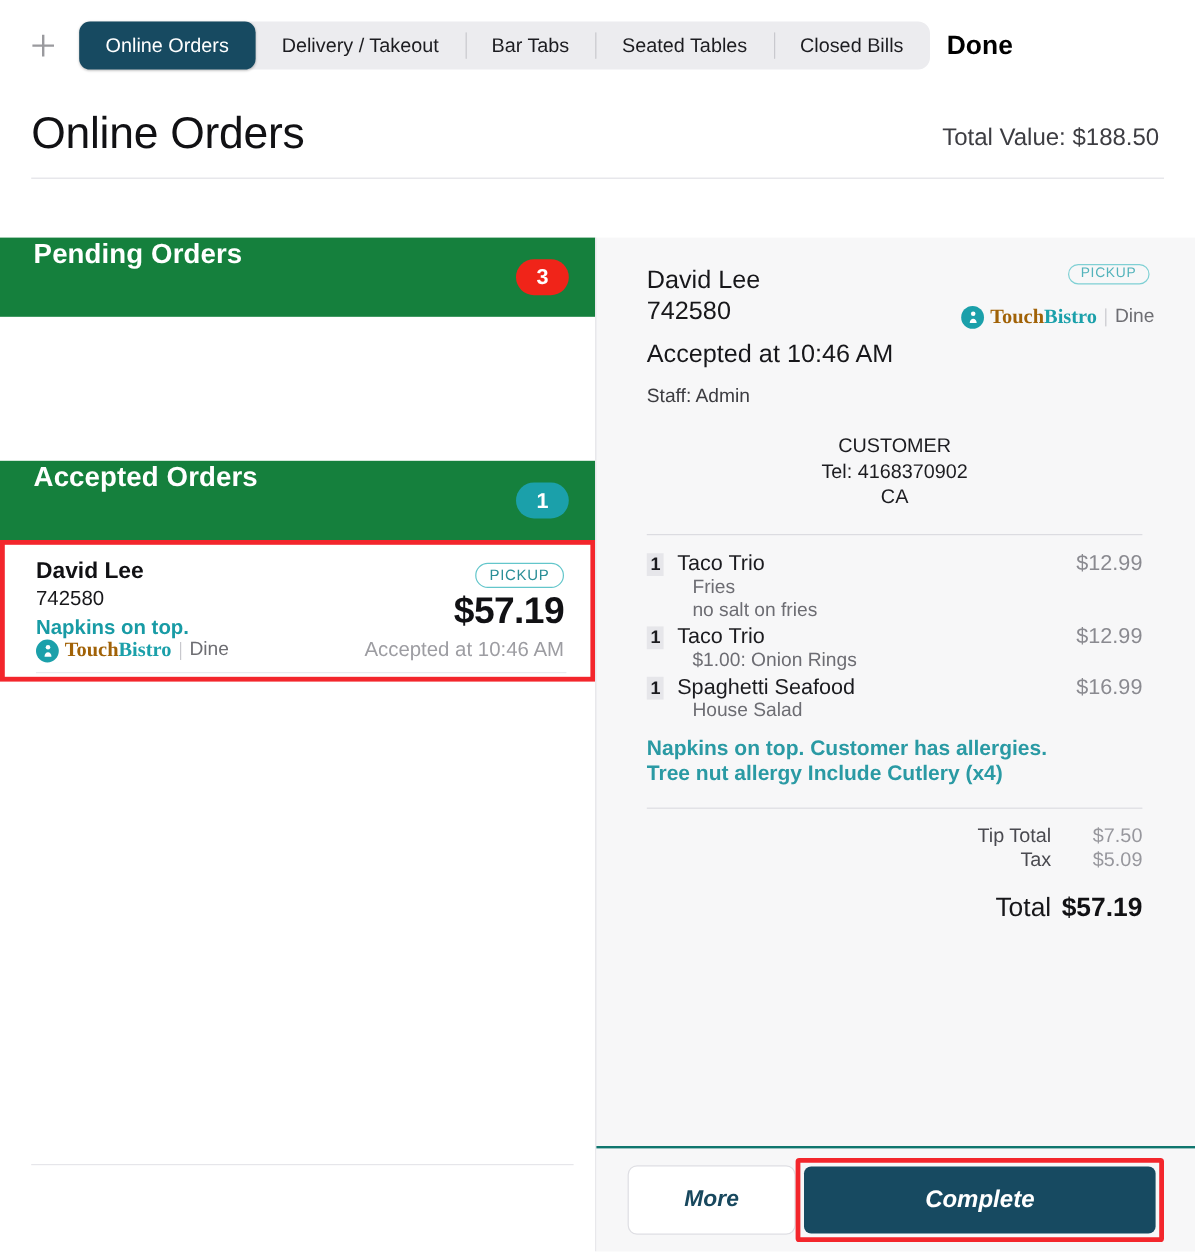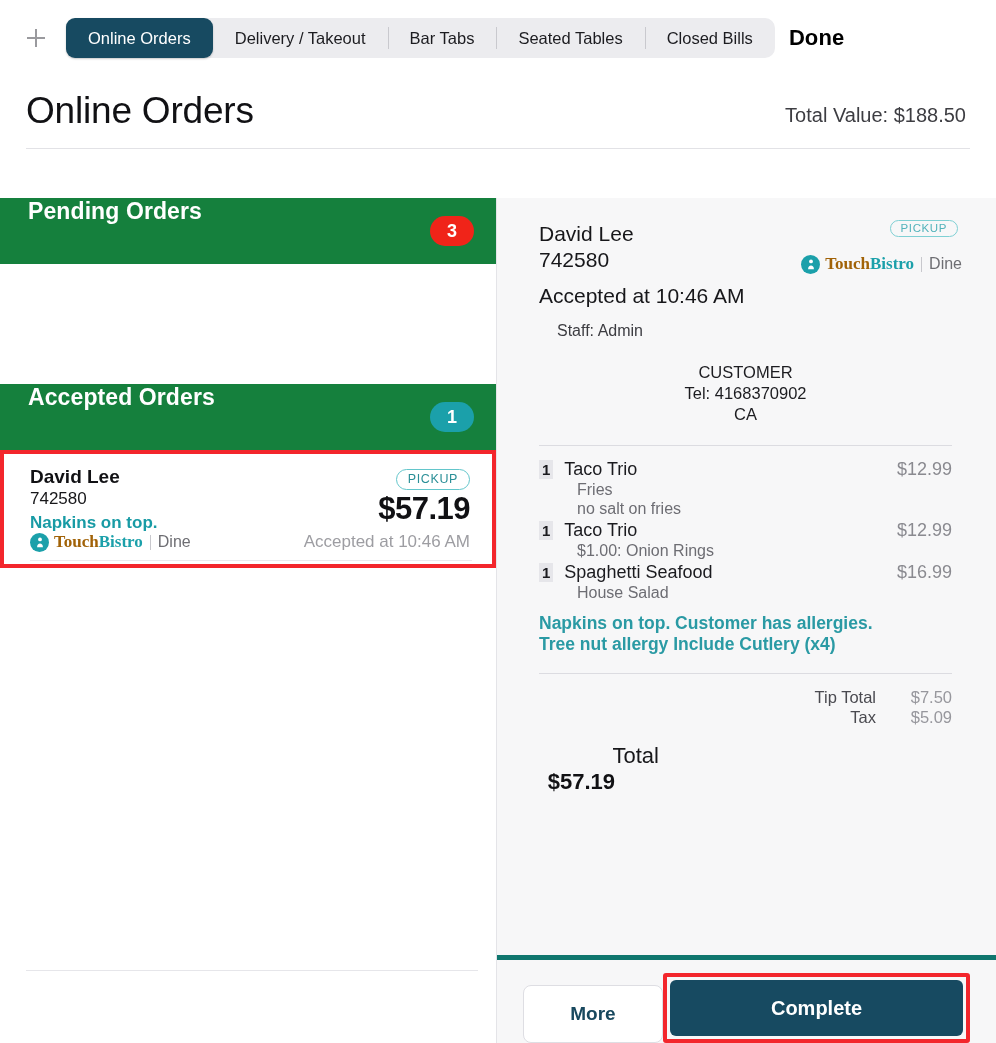--- a/index.html
+++ b/index.html
@@ -142,21 +142,21 @@
   
   .right-col {
     position: absolute; left: 496px; top: 198px; width: 500px; bottom: 0;
     background: #f7f7f8; border-left: 1px solid #e4e4e8;
   }
   .receipt { position: relative; padding: 24px 44px 0 42px; }
 
   .r-name { font-size: 21px; font-weight: 500; color: #17171a; }
   .r-num  { font-size: 21px; font-weight: 400; color: #17171a; margin-top: 2px; }
   .r-accepted { font-size: 21px; color: #17171a; margin-top: 12px; }
-  .r-staff { font-size: 16px; color: #3c3c41; margin-top: 14px; margin-left: 18px; }
+  .r-staff { font-size: 16px; color: #3c3c41; margin-top: 14px; }
 
   .r-pickup {
     position: absolute; right: 38px; top: 22px;
     border: 1.5px solid #7fd0d4; border-radius: 11px;
     padding: 1px 10px 2px; font-size: 11.5px; letter-spacing: .6px;
     color: #53b3bb; font-weight: 500;
   }
   .r-logo { position: absolute; right: 34px; top: 56px; }
 
   .r-customer {
@@ -186,29 +186,29 @@
   }
 
   .totals-rule { height: 1px; background: #dcdce1; margin-top: 18px; }
   .totals { margin-top: 14px; }
   .tot-row {
     display: flex; justify-content: flex-end; align-items: baseline;
     margin-bottom: 1px;
   }
   .tot-label { font-size: 16.5px; color: #4a4a50; text-align: right; width: 120px; }
   .tot-val { font-size: 16.5px; color: #97979d; width: 76px; text-align: right; }
-  .tot-row.grand { margin-top: 16px; flex-direction: column; }
+  .tot-row.grand { margin-top: 16px; }
   .tot-row.grand .tot-label { font-size: 22px; color: #17171a; }
   .tot-row.grand .tot-val { font-size: 22px; font-weight: 700; color: #111114; }
 
   
   .footer {
     position: absolute; left: 0; right: 0; bottom: 0; height: 88px;
-    border-top: 5px solid #0f766e; background: #f7f7f8;
-    display: flex; align-items: flex-end; padding: 0 26px;
+    border-top: 2px solid #0f766e; background: #f7f7f8;
+    display: flex; align-items: center; padding: 0 26px; font-style: italic;
   }
   .btn-more {
     width: 140px; height: 58px; background: #ffffff;
     border: 1px solid #dedee3; border-radius: 8px;
     display: flex; align-items: center; justify-content: center;
     font-size: 19px; font-weight: 700; color: #18485e; cursor: pointer;
   }
   .complete-wrap {
     flex: 1; height: 70px;
     border: 4px solid #f3262c; border-radius: 3px;

